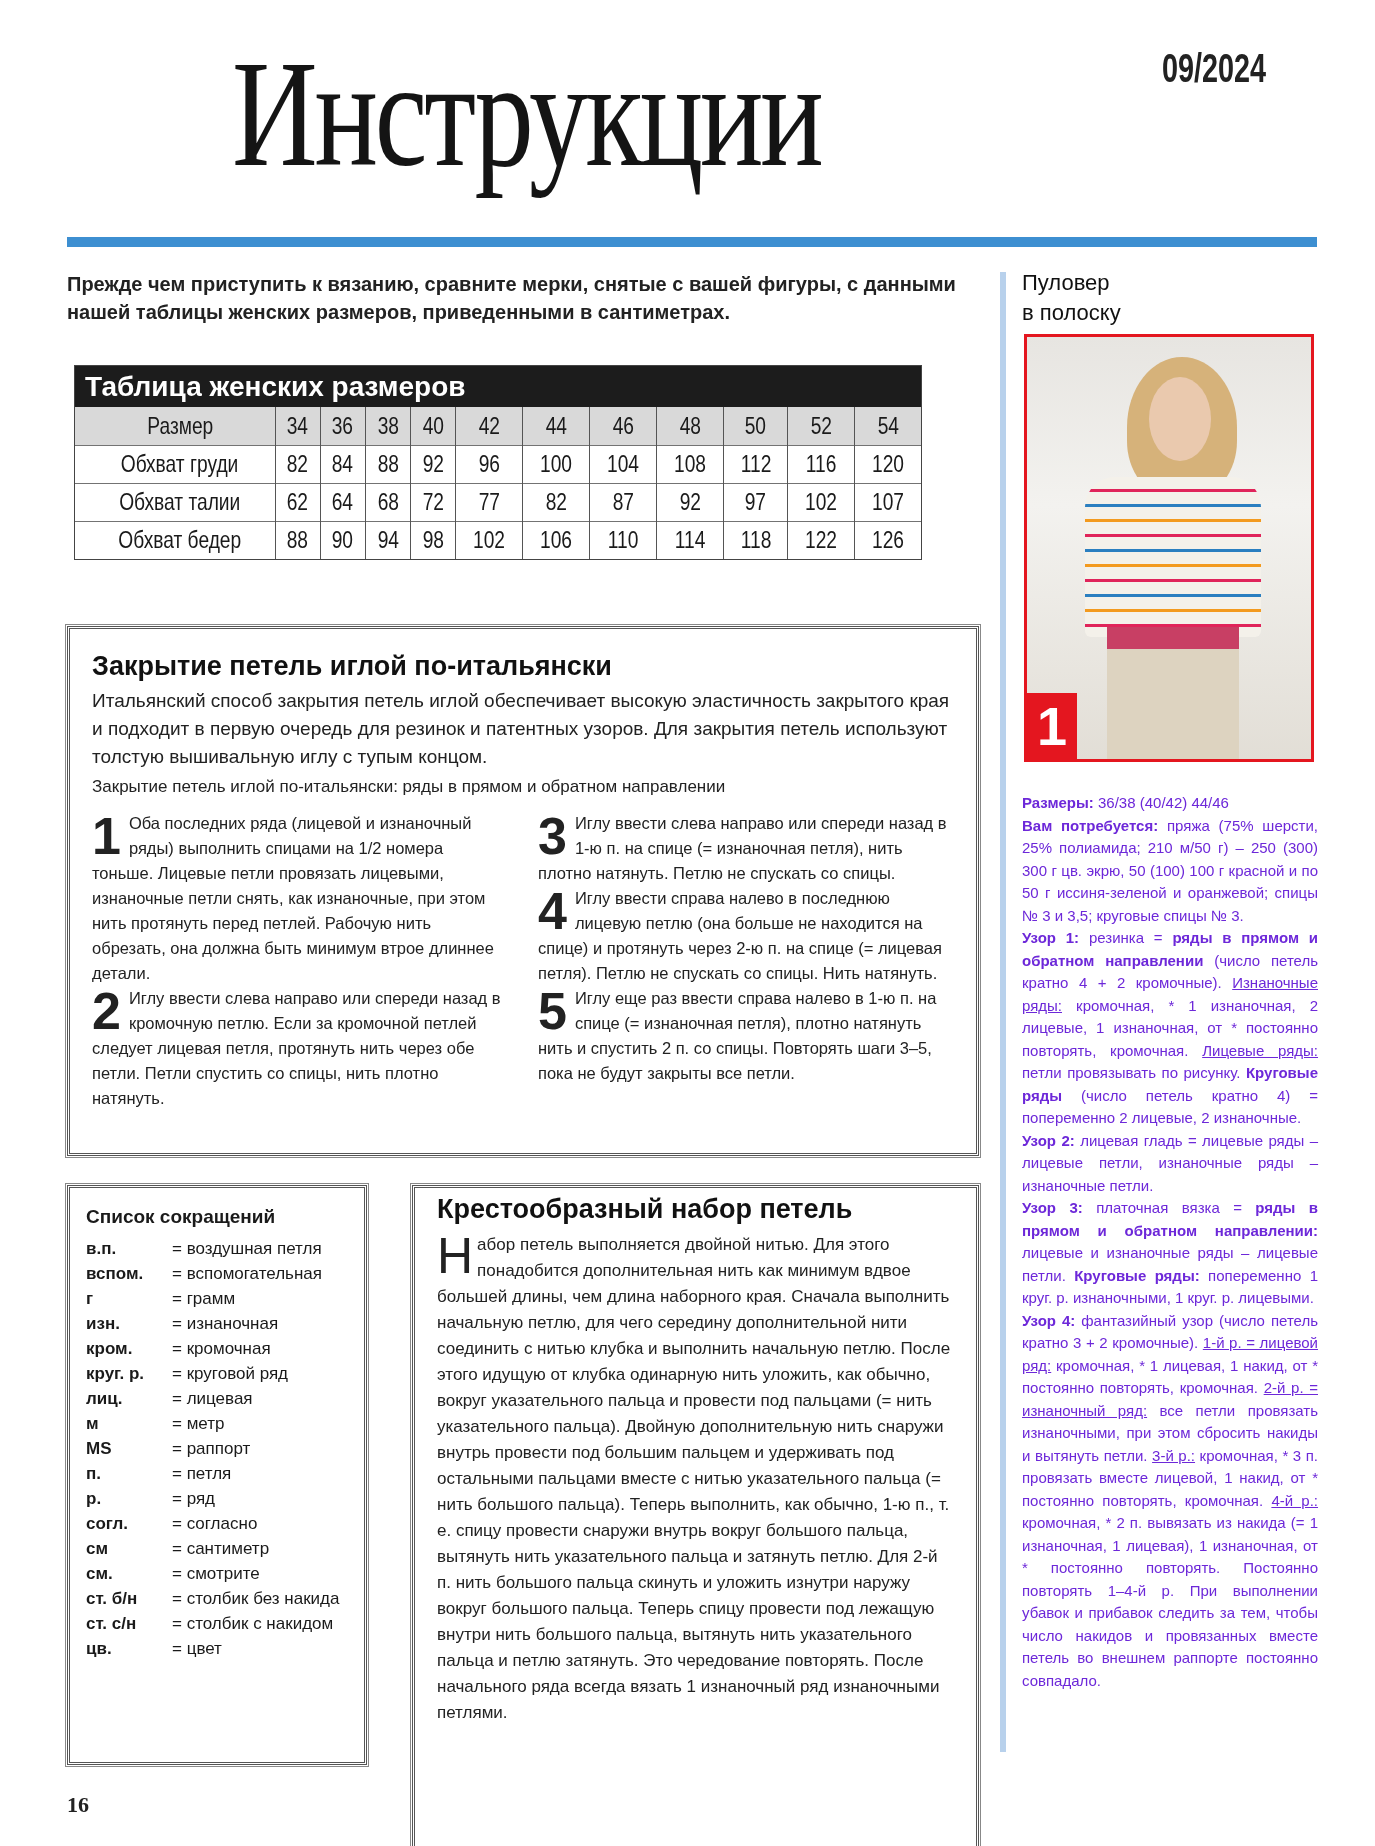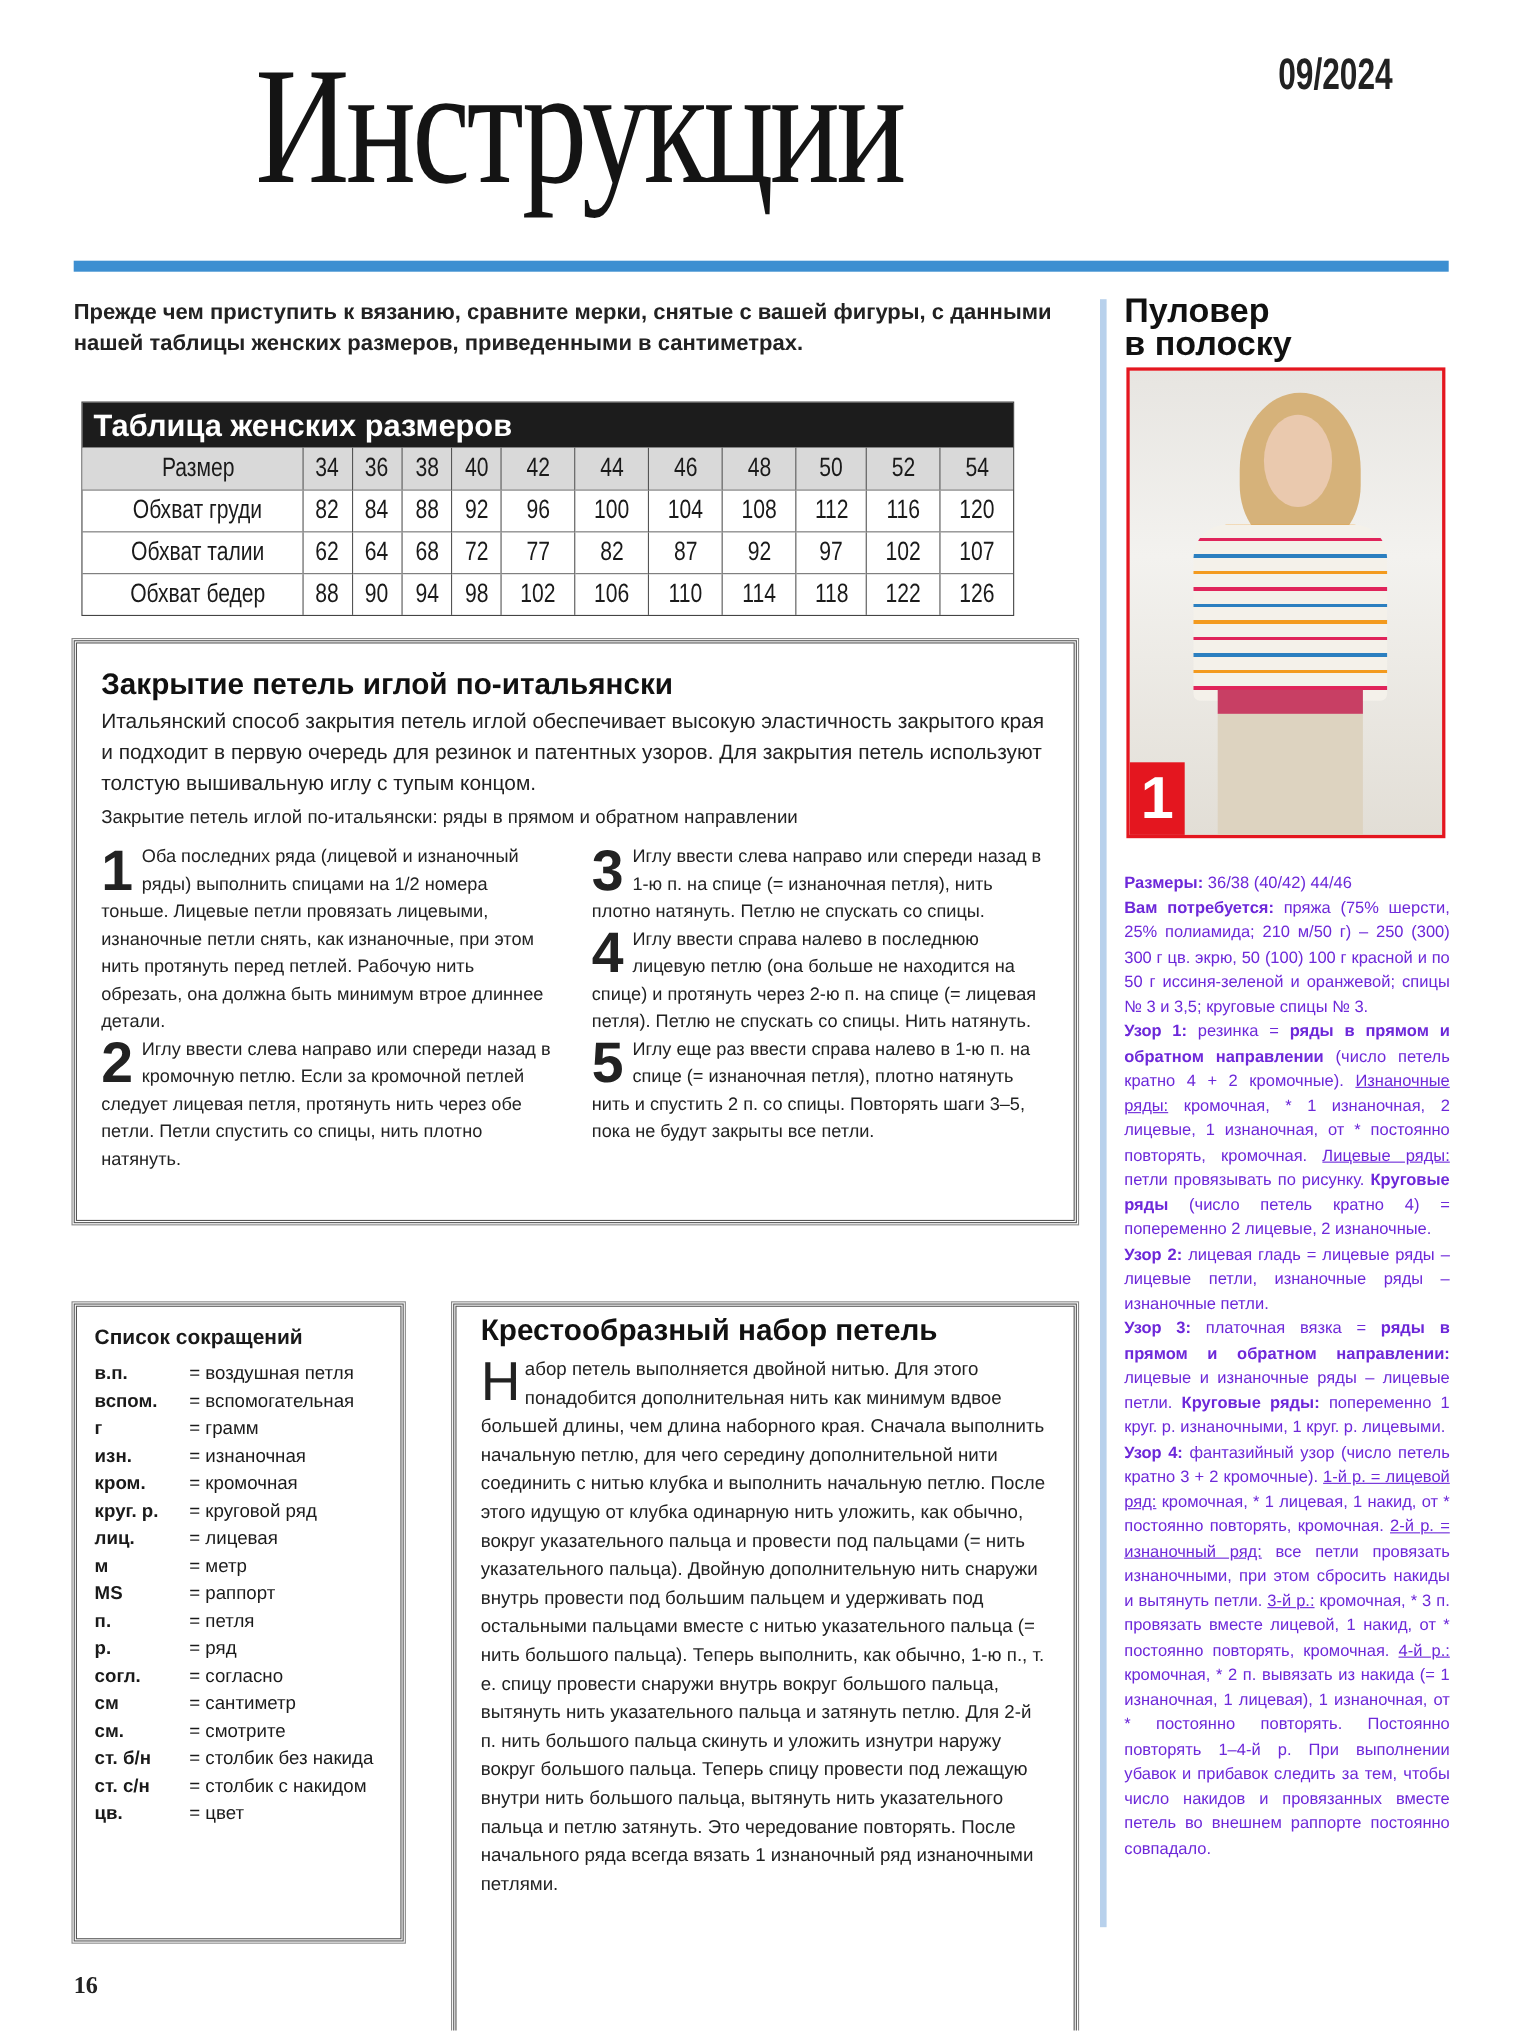--- a/index.html
+++ b/index.html
@@ -21,41 +21,41 @@
   .size-table-wrap { position: absolute; left: 74px; top: 365px; width: 848px; border: 1px solid #444; }
   .size-table-title { background: #1c1c1c; color: #fff; font-weight: bold; font-size: 28px; height: 41px; line-height: 41px; padding-left: 10px; }
   table.sizes { width: 100%; border-collapse: collapse; font-size: 24px; }
   table.sizes td { height: 38px; text-align: center; border-left: 1px solid #555; font-weight: normal; transform-origin: center; }
   table.sizes td.label { text-align: center; padding-left: 10px; border-left: none; width: 200px; }
   table.sizes tr.header td { background: #d9d9d9; }
   table.sizes tr.data td { border-top: 1px solid #737373; }
   .narrow { display: inline-block; transform: scaleX(0.8); }
 
   .box { position: absolute; border: 3px double #555; outline: 1px solid #888; outline-offset: 1px; background: #fff; }
-  .italian { left: 67px; top: 582px; width: 912px; height: 530px; padding: 20px 22px; }
+  .italian { left: 67px; top: 626px; width: 912px; height: 530px; padding: 20px 22px; }
   .box h2 { font-weight: bold; font-size: 27px; line-height: 34px; color: #111; }
   .italian .lead { font-weight: normal; font-size: 19px; line-height: 28px; margin-top: 4px; color: #222; }
   .italian .sub { font-size: 17px; margin-top: 6px; color: #222; }
   .steps { display: flex; gap: 30px; margin-top: 14px; }
   .steps .col { flex: 1; }
   .step { font-size: 16.5px; line-height: 25px; color: #222; }
   .step .num { float: left; font-weight: bold; font-size: 52px; line-height: 46px; margin-right: 8px; margin-top: 2px; }
 
   .abbr { left: 67px; top: 1185px; width: 300px; height: 580px; padding: 18px 16px; }
   .abbr h3 { font-weight: bold; font-size: 19px; margin-bottom: 8px; }
   .abbr-row { display: flex; font-size: 17px; line-height: 25px; align-items: flex-end; }
   .abbr-row .k { width: 86px; font-weight: bold; }
   .abbr-row .v { flex: 1; }
 
   .cross { left: 412px; top: 1185px; width: 567px; height: 736px; padding: 4px 22px; }
   .cross p { font-size: 17px; line-height: 26px; color: #222; margin-top: 6px; }
   .dropcap { float: left; font-size: 50px; line-height: 44px; margin-right: 4px; margin-top: 2px; font-weight: normal; }
 
   .vline { position: absolute; left: 1000px; top: 272px; width: 6px; height: 1480px; background: #b8d1ec; }
-  .sidebar-title { position: absolute; left: 1022px; top: 268px; font-weight: bold; font-size: 31px; line-height: 30px; color: #111; }
+  .sidebar-title { position: absolute; left: 1022px; top: 268px; font-weight: normal; font-size: 22px; line-height: 30px; color: #111; }
   .photo { position: absolute; left: 1024px; top: 334px; width: 290px; height: 428px; border: 3px solid #e4161f;
     background: linear-gradient(180deg, #e7e5e1 0%, #f3f2ef 40%, #e2ded6 100%); overflow: hidden; }
   .photo .hair { position: absolute; left: 100px; top: 20px; width: 110px; height: 140px; border-radius: 50% 50% 40% 40%; background: #d6b27a; }
   .photo .face { position: absolute; left: 122px; top: 40px; width: 62px; height: 84px; border-radius: 50%; background: #eac9ae; }
   .photo .sweater { position: absolute; left: 58px; top: 140px; width: 176px; height: 160px; border-radius: 30px 30px 6px 6px;
     background: repeating-linear-gradient(180deg, #f4f1ea 0 12px, #e0245a 12px 15px, #f4f1ea 15px 27px, #2b7fc0 27px 30px, #f4f1ea 30px 42px, #f39a1e 42px 45px); }
   .photo .rib { position: absolute; left: 80px; top: 290px; width: 132px; height: 22px; background: #c83f64; }
   .photo .pants { position: absolute; left: 80px; top: 312px; width: 132px; height: 120px; background: #ddd3c0; }
   .photo .badge { position: absolute; left: 0; bottom: 0; width: 50px; height: 66px; background: #e4161f; color: #fff; font-weight: bold; font-size: 54px; text-align: center; line-height: 66px; }
 

